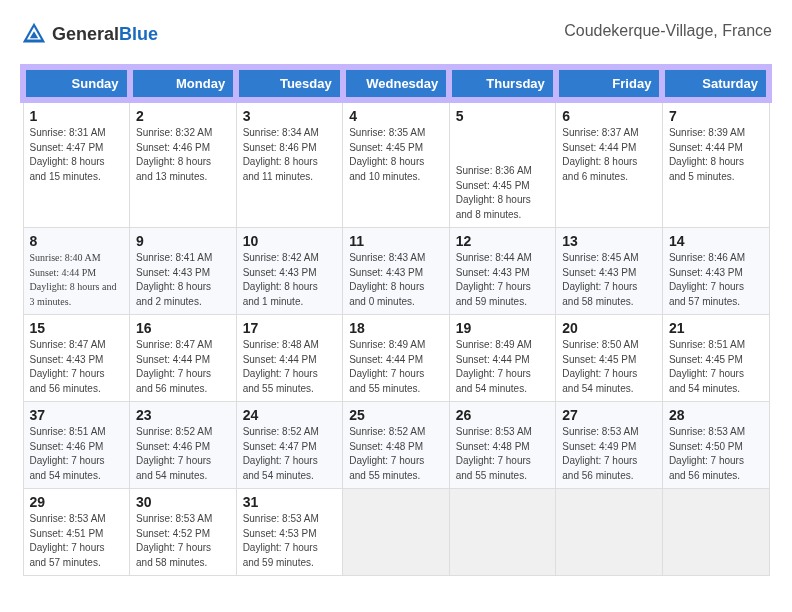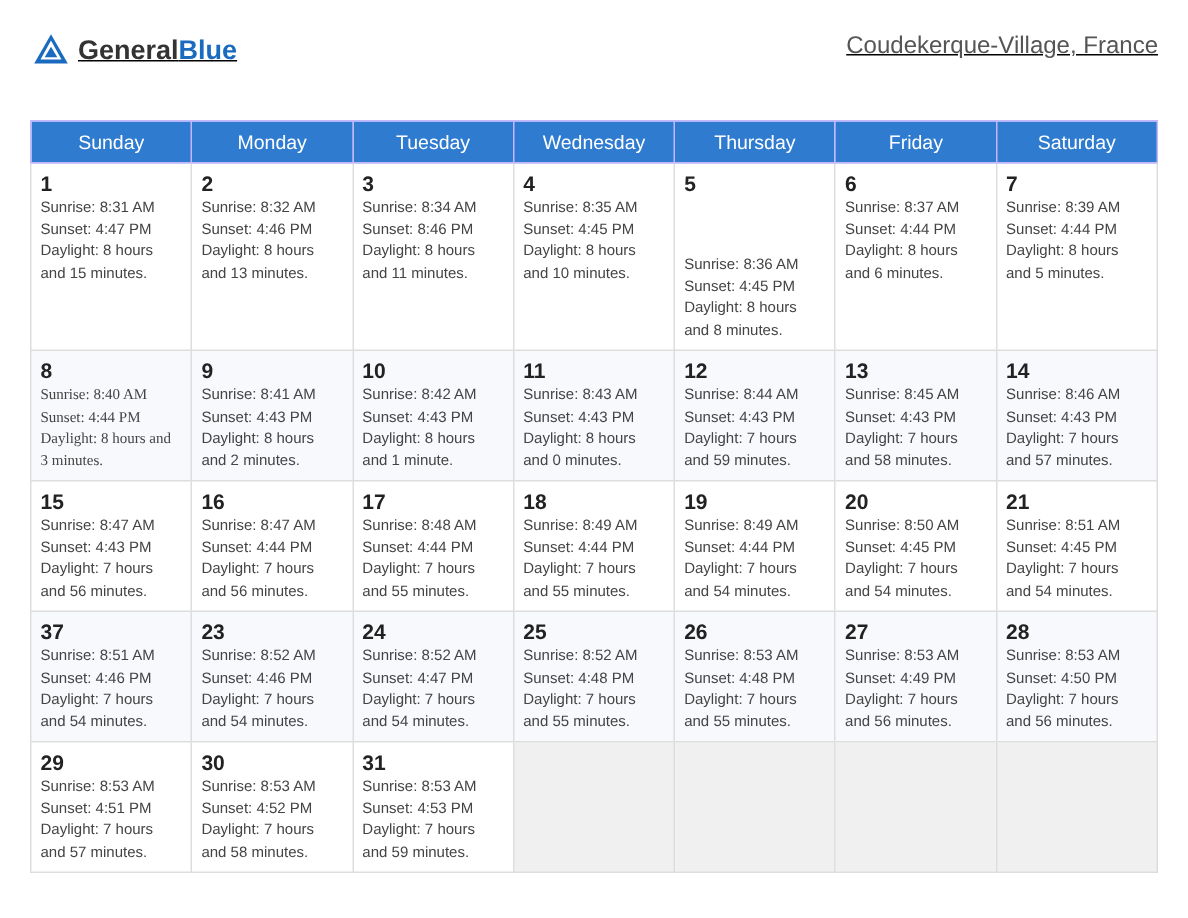--- a/index.html
+++ b/index.html
@@ -7,22 +7,21 @@
       font-family: Arial, sans-serif;
       background: #fff;
       width: 792px;
       min-height: 612px;
       padding: 20px;
     }
     .header {
       display: flex;
       justify-content: space-between;
       align-items: flex-start;
-      margin-bottom: 32px;
-      text-decoration: underline;
+      margin-bottom: 16px;
     }
     .logo {
       display: flex;
       align-items: center;
       gap: 4px;
     }
     .logo-text-general {
       font-size: 18px;
       font-weight: bold;
       color: #333;
@@ -54,24 +53,24 @@
     }
     .calendar {
       width: 100%;
       border-collapse: collapse;
       border: 1px solid #ccc;
     }
     .calendar th {
       background-color: #2e7bcf;
       color: white;
       font-size: 13px;
-      font-weight: normal;
-      text-align: center;
+      font-weight: bold;
+      text-align: right;
       padding: 6px 8px;
-      border: 1px solid #c4b5fd;
+      border: 6px solid #c4b5fd;
     }
     .calendar td {
       width: calc(100% / 7);
       vertical-align: top;
       padding: 5px 6px;
       border: 1px solid #ddd;
       font-size: 10.5px;
       color: #333;
       background: #fff;
       min-height: 80px;

